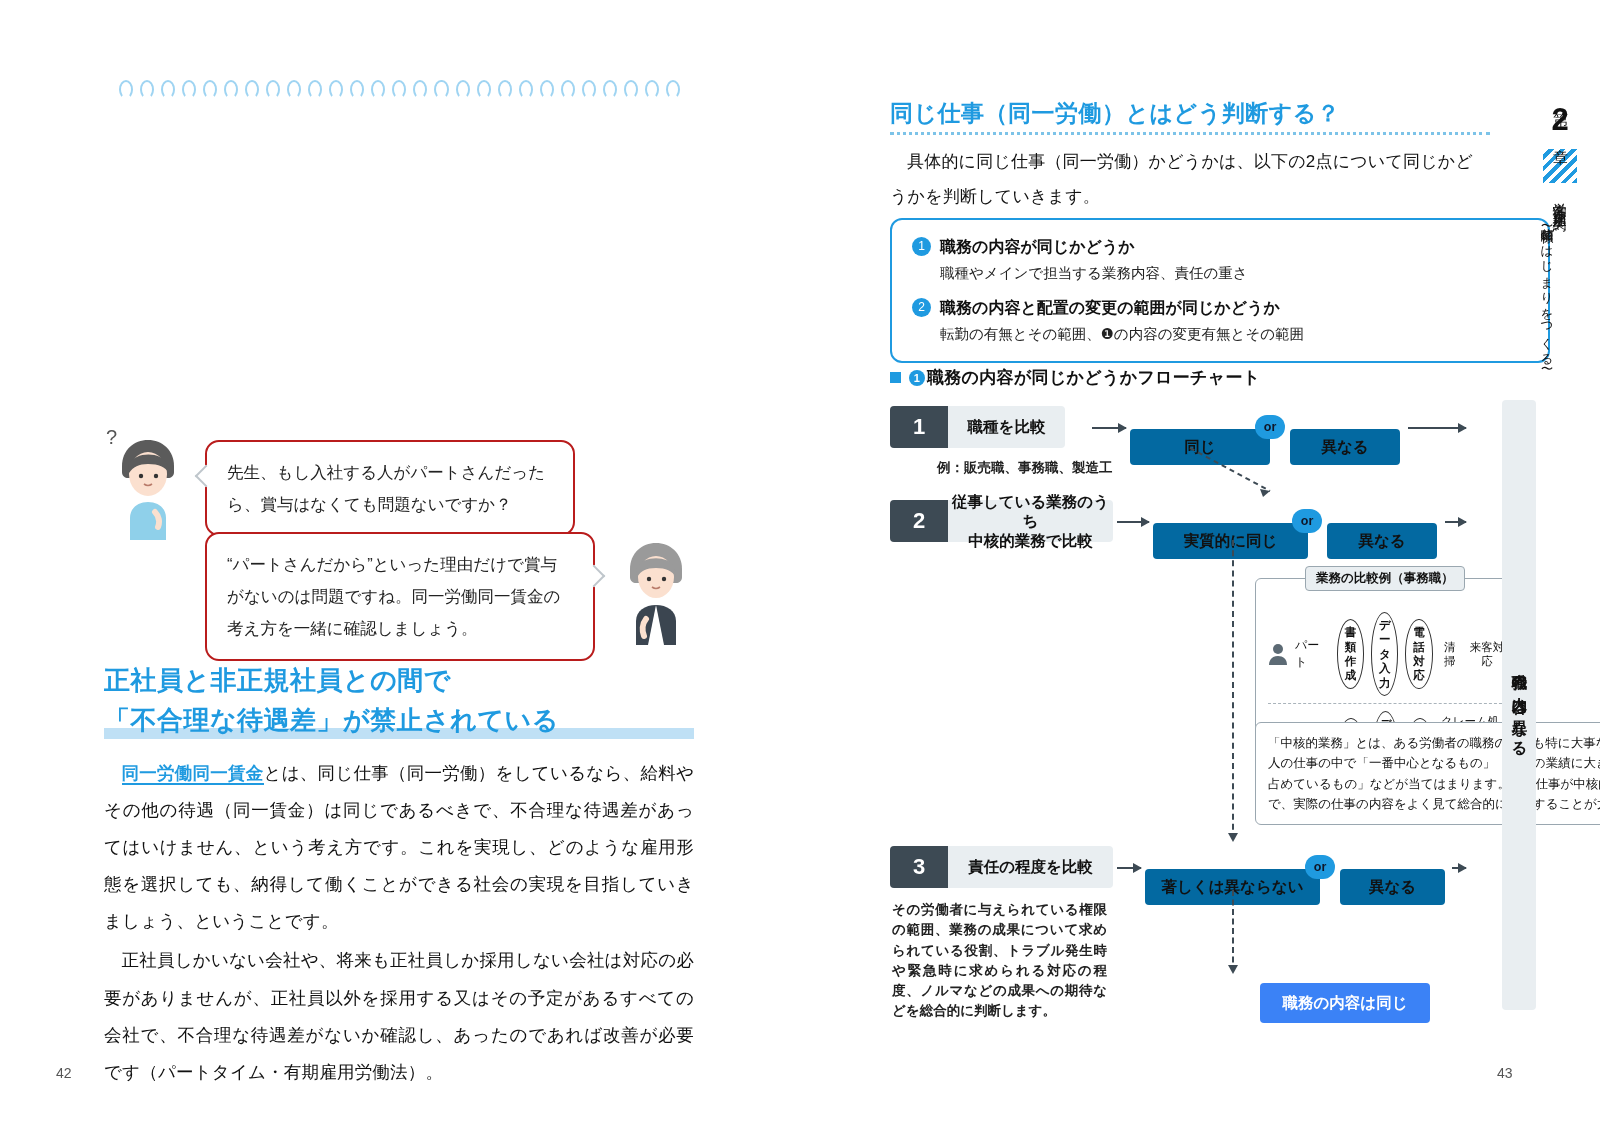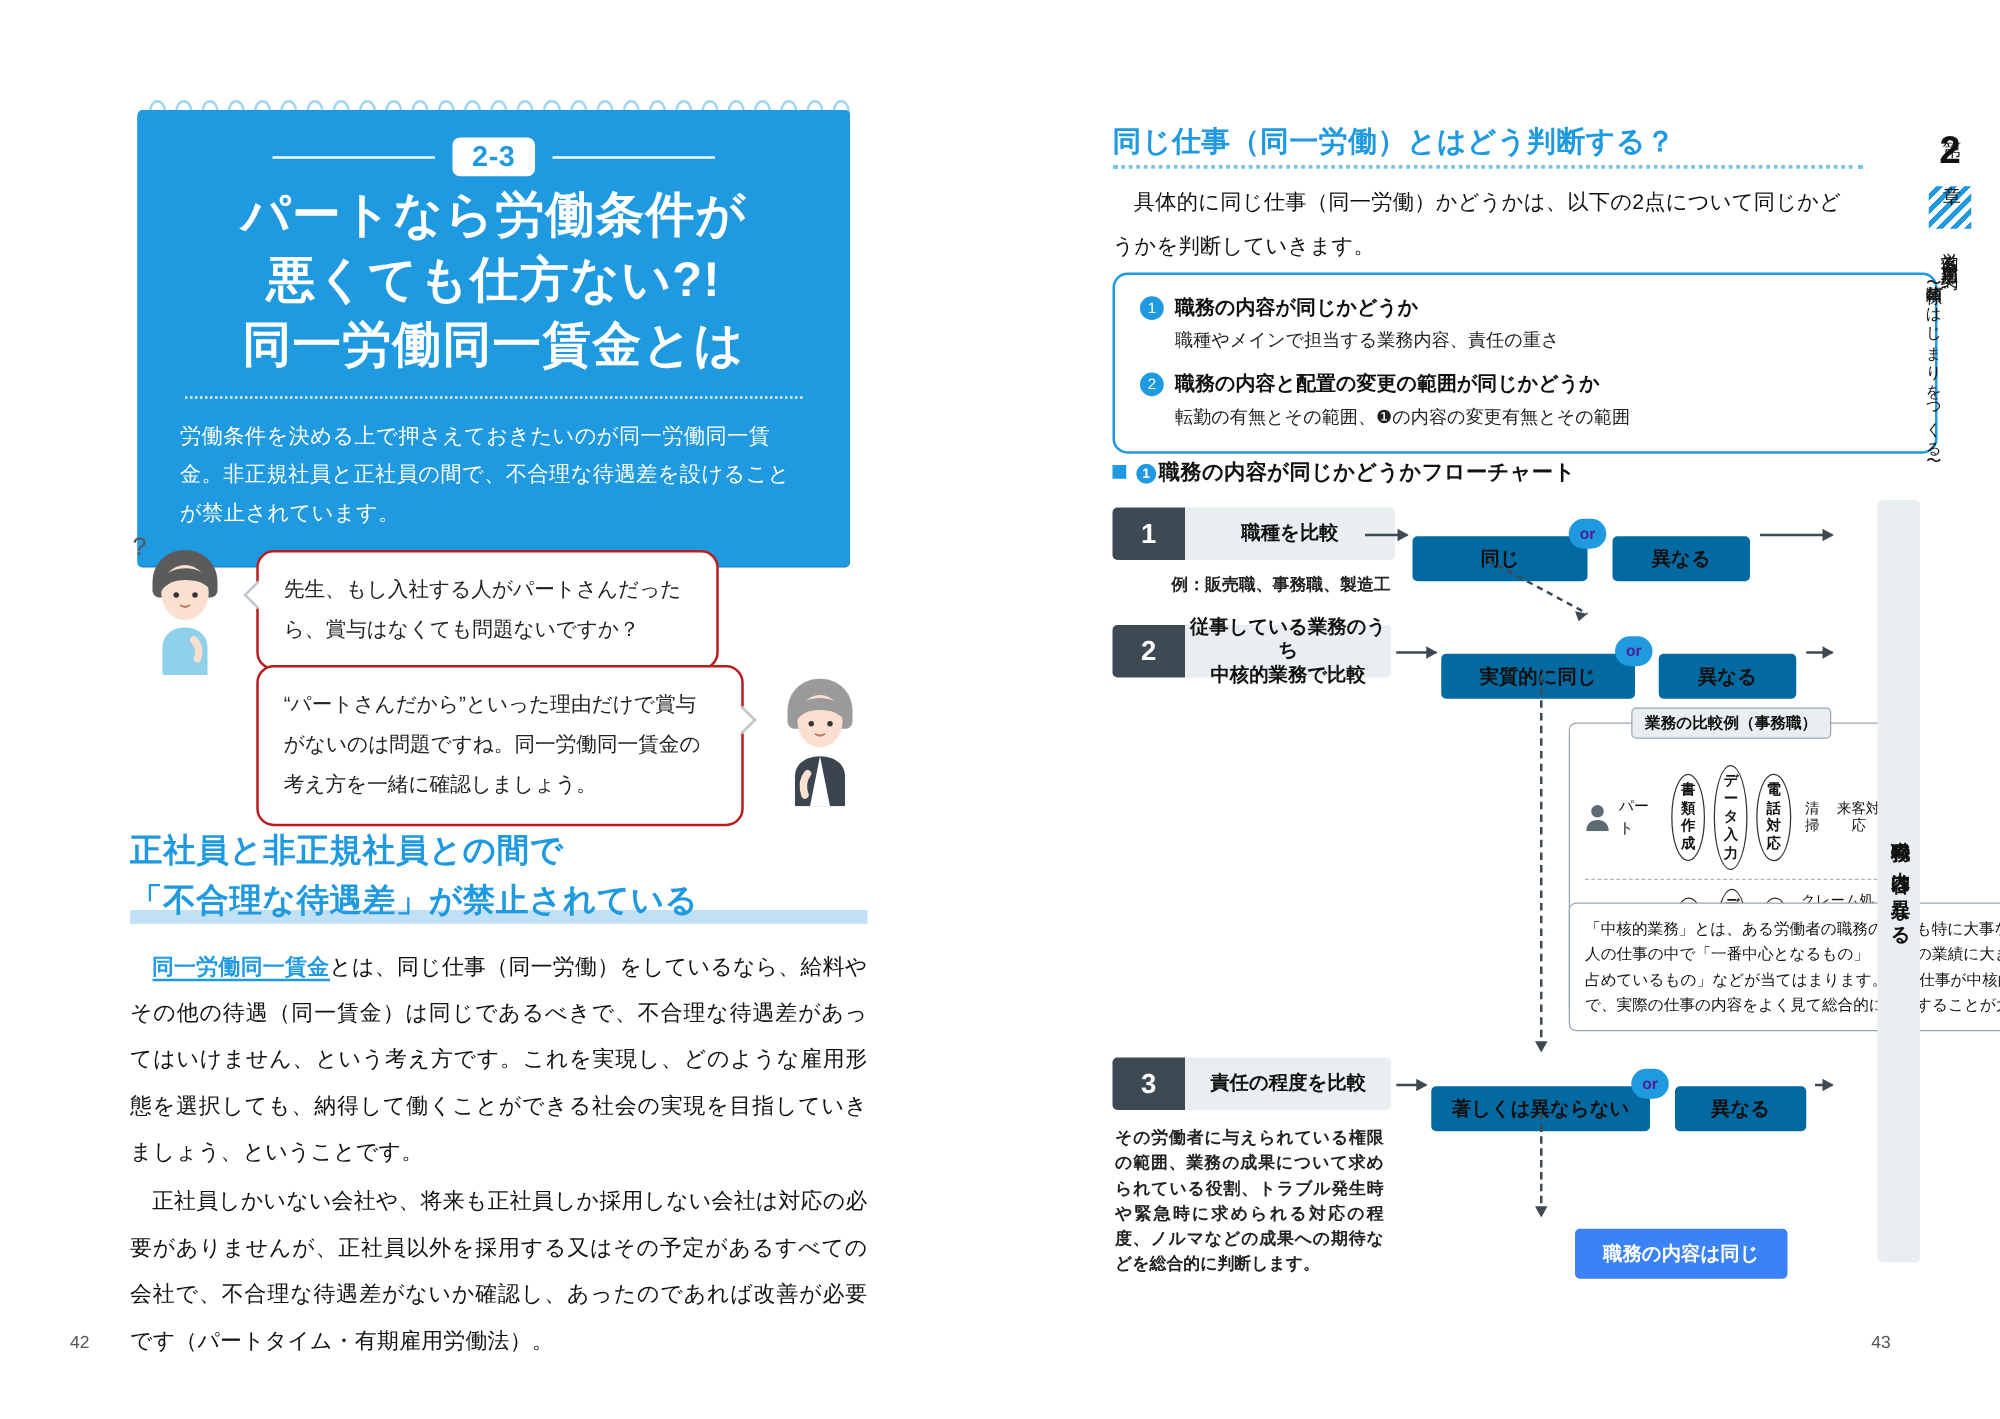--- a/index.html
+++ b/index.html
@@ -82,21 +82,21 @@
   .bi b{font-weight:bold;}
   .bi .sub{font-size:14.5px;color:#222;}
 
   .flow-title{position:absolute;left:90px;top:366px;font-size:17px;font-weight:bold;letter-spacing:.3px;}
   .flow-title .sq{display:inline-block;width:11px;height:11px;background:#1f9ae0;margin-right:8px;}
   .flow-title .cnum{display:inline-block;width:16px;height:16px;border-radius:50%;background:#1f9ae0;color:#fff;font-size:11px;text-align:center;line-height:16px;margin-right:2px;vertical-align:1px;}
 
   .step-num{position:absolute;width:58px;height:42px;background:#3d4a54;color:#fff;border-radius:4px 0 0 4px;font-size:22px;font-weight:bold;display:flex;align-items:center;justify-content:center;}
   .step-lbl{position:absolute;height:42px;background:#e9eef1;border-radius:0 4px 4px 0;display:flex;align-items:center;justify-content:center;text-align:center;font-size:15.5px;font-weight:bold;line-height:1.25;}
   .res{position:absolute;height:36px;background:#0369a1;border-radius:4px;display:flex;align-items:center;justify-content:center;font-size:15.5px;font-weight:bold;margin-top:20px;}
-  .orb{position:absolute;width:30px;height:24px;background:#1f9ae0;color:#4c1d95;border-radius:12px;font-size:12.5px;display:flex;align-items:center;justify-content:center;font-weight:bold;}
+  .orb{position:absolute;width:30px;height:24px;background:#1f9ae0;color:#0f172a;border-radius:12px;font-size:12.5px;display:flex;align-items:center;justify-content:center;font-weight:bold;}
   .note{position:absolute;font-size:13.5px;line-height:1.5;color:#222;font-weight:bold;}
   .arrow{position:absolute;height:2px;background:#3d4a54;}
   .arrow:after{content:"";position:absolute;right:-1px;top:-4px;border-left:9px solid #3d4a54;border-top:5px solid transparent;border-bottom:5px solid transparent;}
 
   .vbar{position:absolute;right:64px;top:400px;width:34px;height:610px;background:#e9eef1;border-radius:4px;}
   .vbar span{position:absolute;left:50%;top:50%;transform:translate(-50%,-50%);writing-mode:vertical-rl;font-size:15.5px;font-weight:bold;letter-spacing:2px;white-space:nowrap;}
 
   .ex-box{position:absolute;left:455px;top:578px;width:265px;border:1px solid #9aa7b0;border-radius:6px;background:#fff;padding:26px 10px 10px 10px;box-sizing:border-box;}
   .ex-tab{position:absolute;left:505px;top:566px;background:#e9eef1;border:1px solid #9aa7b0;border-radius:4px;font-size:12.5px;font-weight:bold;padding:3px 10px;}
   .ex-row{display:flex;align-items:center;gap:7px;font-size:12px;padding:7px 2px;}
@@ -153,36 +153,20 @@
         <i></i>
         <i></i>
         <i></i>
         <i></i>
         <i></i>
         <i></i>
         <i></i>
         <i></i>
     </div>
 
-    <div class="title-card">
-      <div class="tc-inner">
-        <div class="num-row">
-          <span class="ln"></span>
-          <span class="num-badge">2-3</span>
-          <span class="ln"></span>
-        </div>
-        <div class="tc-title">
-          <div>パートなら労働条件が</div>
-          <div>悪くても仕方ない?!</div>
-          <div>同一労働同一賃金とは</div>
-        </div>
-        <div class="tc-dots"></div>
-        <div class="tc-desc">労働条件を決める上で押さえておきたいのが同一労働同一賃金。非正規社員と正社員の間で、不合理な待遇差を設けることが禁止されています。</div>
-      </div>
-    </div>
 
     <svg class="person p-left" viewBox="0 0 95 120">
       <text x="6" y="24" font-size="20" fill="#555">?</text>
       <path d="M22 46c0-16 12-26 26-26s26 10 26 26v6c0 4-3 6-6 6H28c-3 0-6-2-6-6z" fill="#5b5b5b"></path>
       <ellipse cx="48" cy="54" rx="19" ry="22" fill="#fbe0cf"></ellipse>
       <path d="M29 44c6-12 32-13 38 0 2 5 2 9 2 9-4-6-10-9-21-9-9 0-15 3-19 9 0 0-1-5 0-9z" fill="#5b5b5b"></path>
       <circle cx="41" cy="56" r="2.2" fill="#333"></circle>
         <circle cx="56" cy="56" r="2.2" fill="#333"></circle>
       <path d="M44 64q4 3 8 0" stroke="#b97b6a" stroke-width="1.6" fill="none"></path>
       <path d="M30 120v-22c0-10 8-16 18-16s18 6 18 16v22z" fill="#8fd0ea"></path>
@@ -242,21 +226,21 @@
           <span class="sub">転勤の有無とその範囲、❶の内容の変更有無とその範囲</span>
         </span>
       </div>
     </div>
 
     <div class="flow-title">
       <span class="sq"></span><span class="cnum">1</span><span>職務の内容が同じかどうかフローチャート</span>
     </div>
 
     <div class="step-num" style="left:90px;top:406px;">1</div>
-    <div class="step-lbl" style="left:148px;top:406px;width:168px;">職種を比較</div>
+    <div class="step-lbl" style="left:148px;top:406px;width:117px;">職種を比較</div>
     <div class="arrow" style="left:292px;top:427px;width:34px;"></div>
     <div class="res" style="left:330px;top:409px;width:140px;">同じ</div>
     <div class="orb" style="left:455px;top:415px;">or</div>
     <div class="res" style="left:490px;top:409px;width:110px;">異なる</div>
     <div class="arrow" style="left:608px;top:427px;width:58px;"></div>
     <div class="note" style="left:137px;top:458px;width:240px;">例：販売職、事務職、製造工</div>
 
     <svg class="dashed-diag" style="left:370px;top:446px;width:120px;height:62px;" viewBox="0 0 120 62">
       <path d="M20 2 L100 45" stroke="#3d4a54" stroke-width="2" stroke-dasharray="5,4" fill="none"></path>
       <path d="M100 45 l-10 -2 l3 8 z" fill="#3d4a54"></path>

